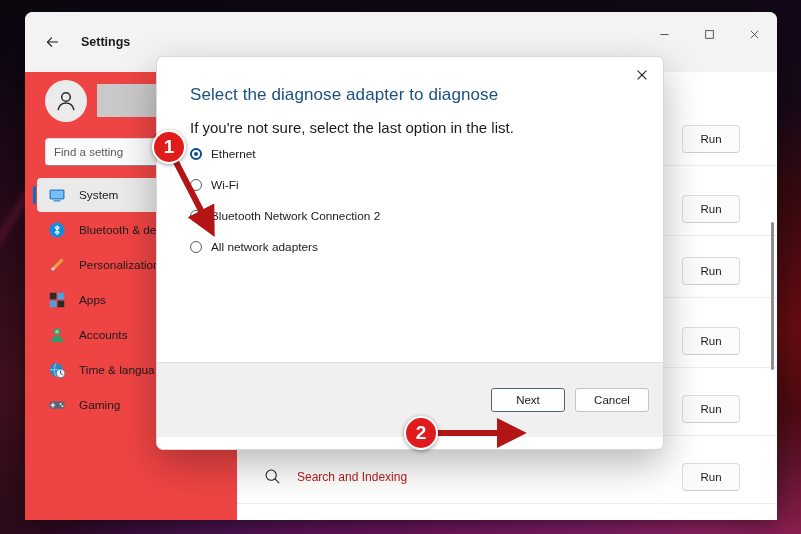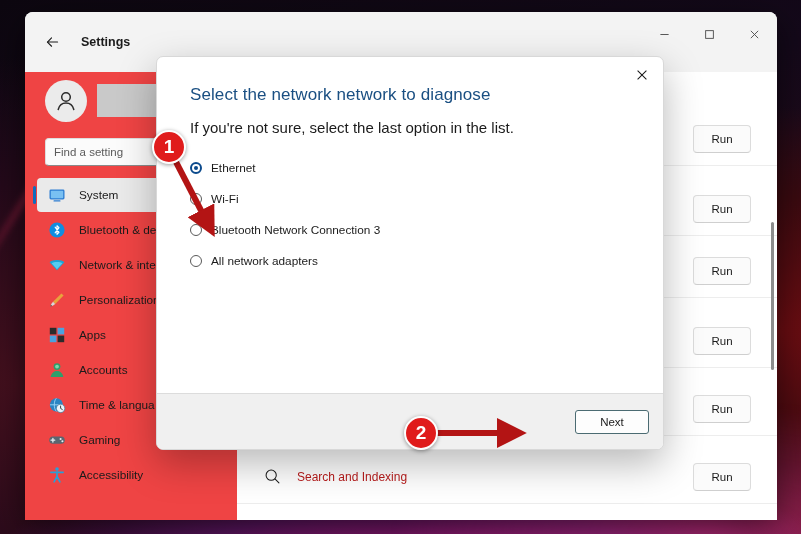--- a/index.html
+++ b/index.html
@@ -113,21 +113,21 @@
     flex: 1; background: #ffffff; position: relative; overflow: hidden;
   }
   .content-row {
     position: absolute; left: 0; right: 0; height: 54px;
     border-bottom: 1px solid #ededed;
     display: flex; align-items: center;
   }
   .row-icon { width: 22px; margin-left: 24px; display: flex; justify-content: center; color: #1b1b1b; }
   .row-label { font-size: 12px; color: #b91c1c; margin-left: 14px; }
   .run-button {
-    position: absolute; right: 26px;
+    position: absolute; right: 37px;
     height: 28px; min-width: 58px; padding: 0 14px;
     background: #fbfbfb; border: 1px solid #dcdcdc;
     border-bottom-color: #cfcfcf;
     border-radius: 4px;
     display: flex; align-items: center; justify-content: center;
     font-size: 11.5px; color: #1b1b1b;
   }
   #content-scrollbar {
     position: absolute; right: 3px; top: 150px;
     width: 3px; height: 148px; background: #8d8d8d; border-radius: 2px;
@@ -159,38 +159,38 @@
   #dialog-app-title { font-size: 11.8px; color: #1b1b1b; margin-left: 9px; }
 
   #dialog-heading {
     font-size: 17px; color: #1a4f82; font-weight: 400;
     margin: 28px 0 0 33px; letter-spacing: .1px;
   }
   #dialog-subtext {
     font-size: 15px; color: #1b1b1b;
     margin: 14px 0 0 33px;
   }
-  #radio-group { margin: 22px 0 0 33px; text-align: right; }
+  #radio-group { margin: 8px 0 0 33px; text-align: right; }
   .radio-row { display: flex; align-items: center; height: 20px; margin-bottom: 11px; }
   .radio-mark {
     width: 12px; height: 12px; border-radius: 50%;
     border: 1px solid #5a5a5a; background: #fff;
     flex-shrink: 0; position: relative;
   }
   .radio-row.checked .radio-mark {
     border: 2px solid #0b4a8c; background: #fff;
   }
   .radio-row.checked .radio-mark::after {
     content: ""; position: absolute; left: 2px; top: 2px;
     width: 4px; height: 4px; border-radius: 50%; background: #0b4a8c;
   }
   .radio-label { font-size: 11.8px; color: #1b1b1b; margin-left: 9px; }
 
   #dialog-footer {
-    position: absolute; left: 0; right: 0; bottom: 0; height: 56px;
+    position: absolute; left: 0; right: 0; bottom: 12px; height: 75px;
     background: #f0f0f0; border-top: 1px solid #dcdcdc;
     display: flex; align-items: center; justify-content: flex-end;
     padding-right: 14px;
   }
   .dlg-btn {
     height: 24px; min-width: 74px; padding: 0 12px;
     background: #fdfdfd; border: 1px solid #c4c4c4; border-radius: 3px;
     display: flex; align-items: center; justify-content: center;
     font-size: 11.5px; color: #1b1b1b; margin-left: 10px;
   }
@@ -283,29 +283,20 @@
         <div class="nav-item">
           <span class="nav-icon">
             <svg width="18" height="18" viewBox="0 0 18 18">
               <circle cx="9" cy="9" r="7.6" fill="#0f8de0"></circle>
               <path d="M7.1 6.1 L11 11.3 L9 13.3 V4.7 L11 6.7 L7.1 11.9" fill="none" stroke="#ffffff" stroke-width="1.1" stroke-linejoin="round" stroke-linecap="round"></path>
             </svg>
           </span>
           <span class="nav-label">Bluetooth &amp; de</span>
         </div>
 
-        <div class="nav-item">
-          <span class="nav-icon">
-            <svg width="18" height="18" viewBox="0 0 18 18">
-              <path d="M1.6 6.2 C4.2 3.4 13.8 3.4 16.4 6.2 L9 14.2 Z" fill="#19a6d8"></path>
-              <path d="M3.6 7.3 C5.6 5.4 12.4 5.4 14.4 7.3 L9 13.2 Z" fill="#57cdf0"></path>
-            </svg>
-          </span>
-          <span class="nav-label">Network &amp; inte</span>
-        </div>
 
         <div class="nav-item">
           <span class="nav-icon">
             <svg width="18" height="18" viewBox="0 0 18 18">
               <path d="M13.4 2.4 L15.6 4.6 L7.2 13 L5 10.8 Z" fill="#e8a33d"></path>
               <path d="M5 10.8 L7.2 13 L4.4 15 L2.9 13.5 Z" fill="#d9d9d9"></path>
               <path d="M2.9 13.5 L4.4 15 L2.2 15.8 Z" fill="#6f6f6f"></path>
             </svg>
           </span>
           <span class="nav-label">Personalization</span>
@@ -351,30 +342,20 @@
             <svg width="18" height="18" viewBox="0 0 18 18">
               <rect x="1.3" y="5.6" width="15.4" height="7.2" rx="3.6" fill="#5b6670"></rect>
               <circle cx="12.6" cy="8" r="1.05" fill="#e8eef3"></circle>
               <circle cx="14.4" cy="10.2" r="1.05" fill="#e8eef3"></circle>
               <path d="M4.9 7.4 V11 M3.1 9.2 H6.7" stroke="#e8eef3" stroke-width="1.3" stroke-linecap="round"></path>
             </svg>
           </span>
           <span class="nav-label">Gaming</span>
         </div>
 
-        <div class="nav-item">
-          <span class="nav-icon">
-            <svg width="18" height="18" viewBox="0 0 18 18">
-              <circle cx="9" cy="3.1" r="1.8" fill="#2a9fd6"></circle>
-              <path d="M2.9 6.3 H15.1" stroke="#2a9fd6" stroke-width="1.7" stroke-linecap="round"></path>
-              <path d="M9 6 V10.3 L6.1 15.8 M9 10.3 L11.9 15.8" stroke="#2a9fd6" stroke-width="1.7" fill="none" stroke-linecap="round"></path>
-            </svg>
-          </span>
-          <span class="nav-label">Accessibility</span>
-        </div>
 
       </div>
     </div>
 
     <div id="content">
 
       <div class="content-row" style="top:40px">
         <div class="run-button">Run</div>
       </div>
 
@@ -421,44 +402,45 @@
 
 <div id="dialog">
 
   <div id="dialog-close">
     <svg width="12" height="12" viewBox="0 0 12 12">
       <path d="M1.6 1.6 L10.4 10.4 M10.4 1.6 L1.6 10.4" stroke="#1b1b1b" stroke-width="1.05"></path>
     </svg>
   </div>
 
 
-  <div id="dialog-heading">Select the network network to diagnose</div>
+  <div id="dialog-heading">Select the diagnose adapter to diagnose</div>
   <div id="dialog-subtext">If you're not sure, select the last option in the list.</div>
 
   <div id="radio-group">
     <div class="radio-row checked">
       <span class="radio-mark"></span>
       <span class="radio-label">Ethernet</span>
     </div>
     <div class="radio-row">
       <span class="radio-mark"></span>
       <span class="radio-label">Wi-Fi</span>
     </div>
     <div class="radio-row">
       <span class="radio-mark"></span>
-      <span class="radio-label">Bluetooth Network Connection 3</span>
+      <span class="radio-label">Bluetooth Network Connection 2</span>
     </div>
     <div class="radio-row">
       <span class="radio-mark"></span>
       <span class="radio-label">All network adapters</span>
     </div>
   </div>
 
   <div id="dialog-footer">
     <div class="dlg-btn primary">Next</div>
+    <div class="dlg-btn">Cancel</div>
   </div>
 </div>
 
 <svg class="anno-svg">
   <defs>
     <marker id="arrowhead" markerWidth="5" markerHeight="5" refX="2.2" refY="2.5" orient="auto">
       <path d="M0,0 L5,2.5 L0,5 Z" fill="#b31414"></path>
     </marker>
   </defs>
   <path d="M176 162 L207 222" stroke="#b31414" stroke-width="6" fill="none" marker-end="url(#arrowhead)"></path>

